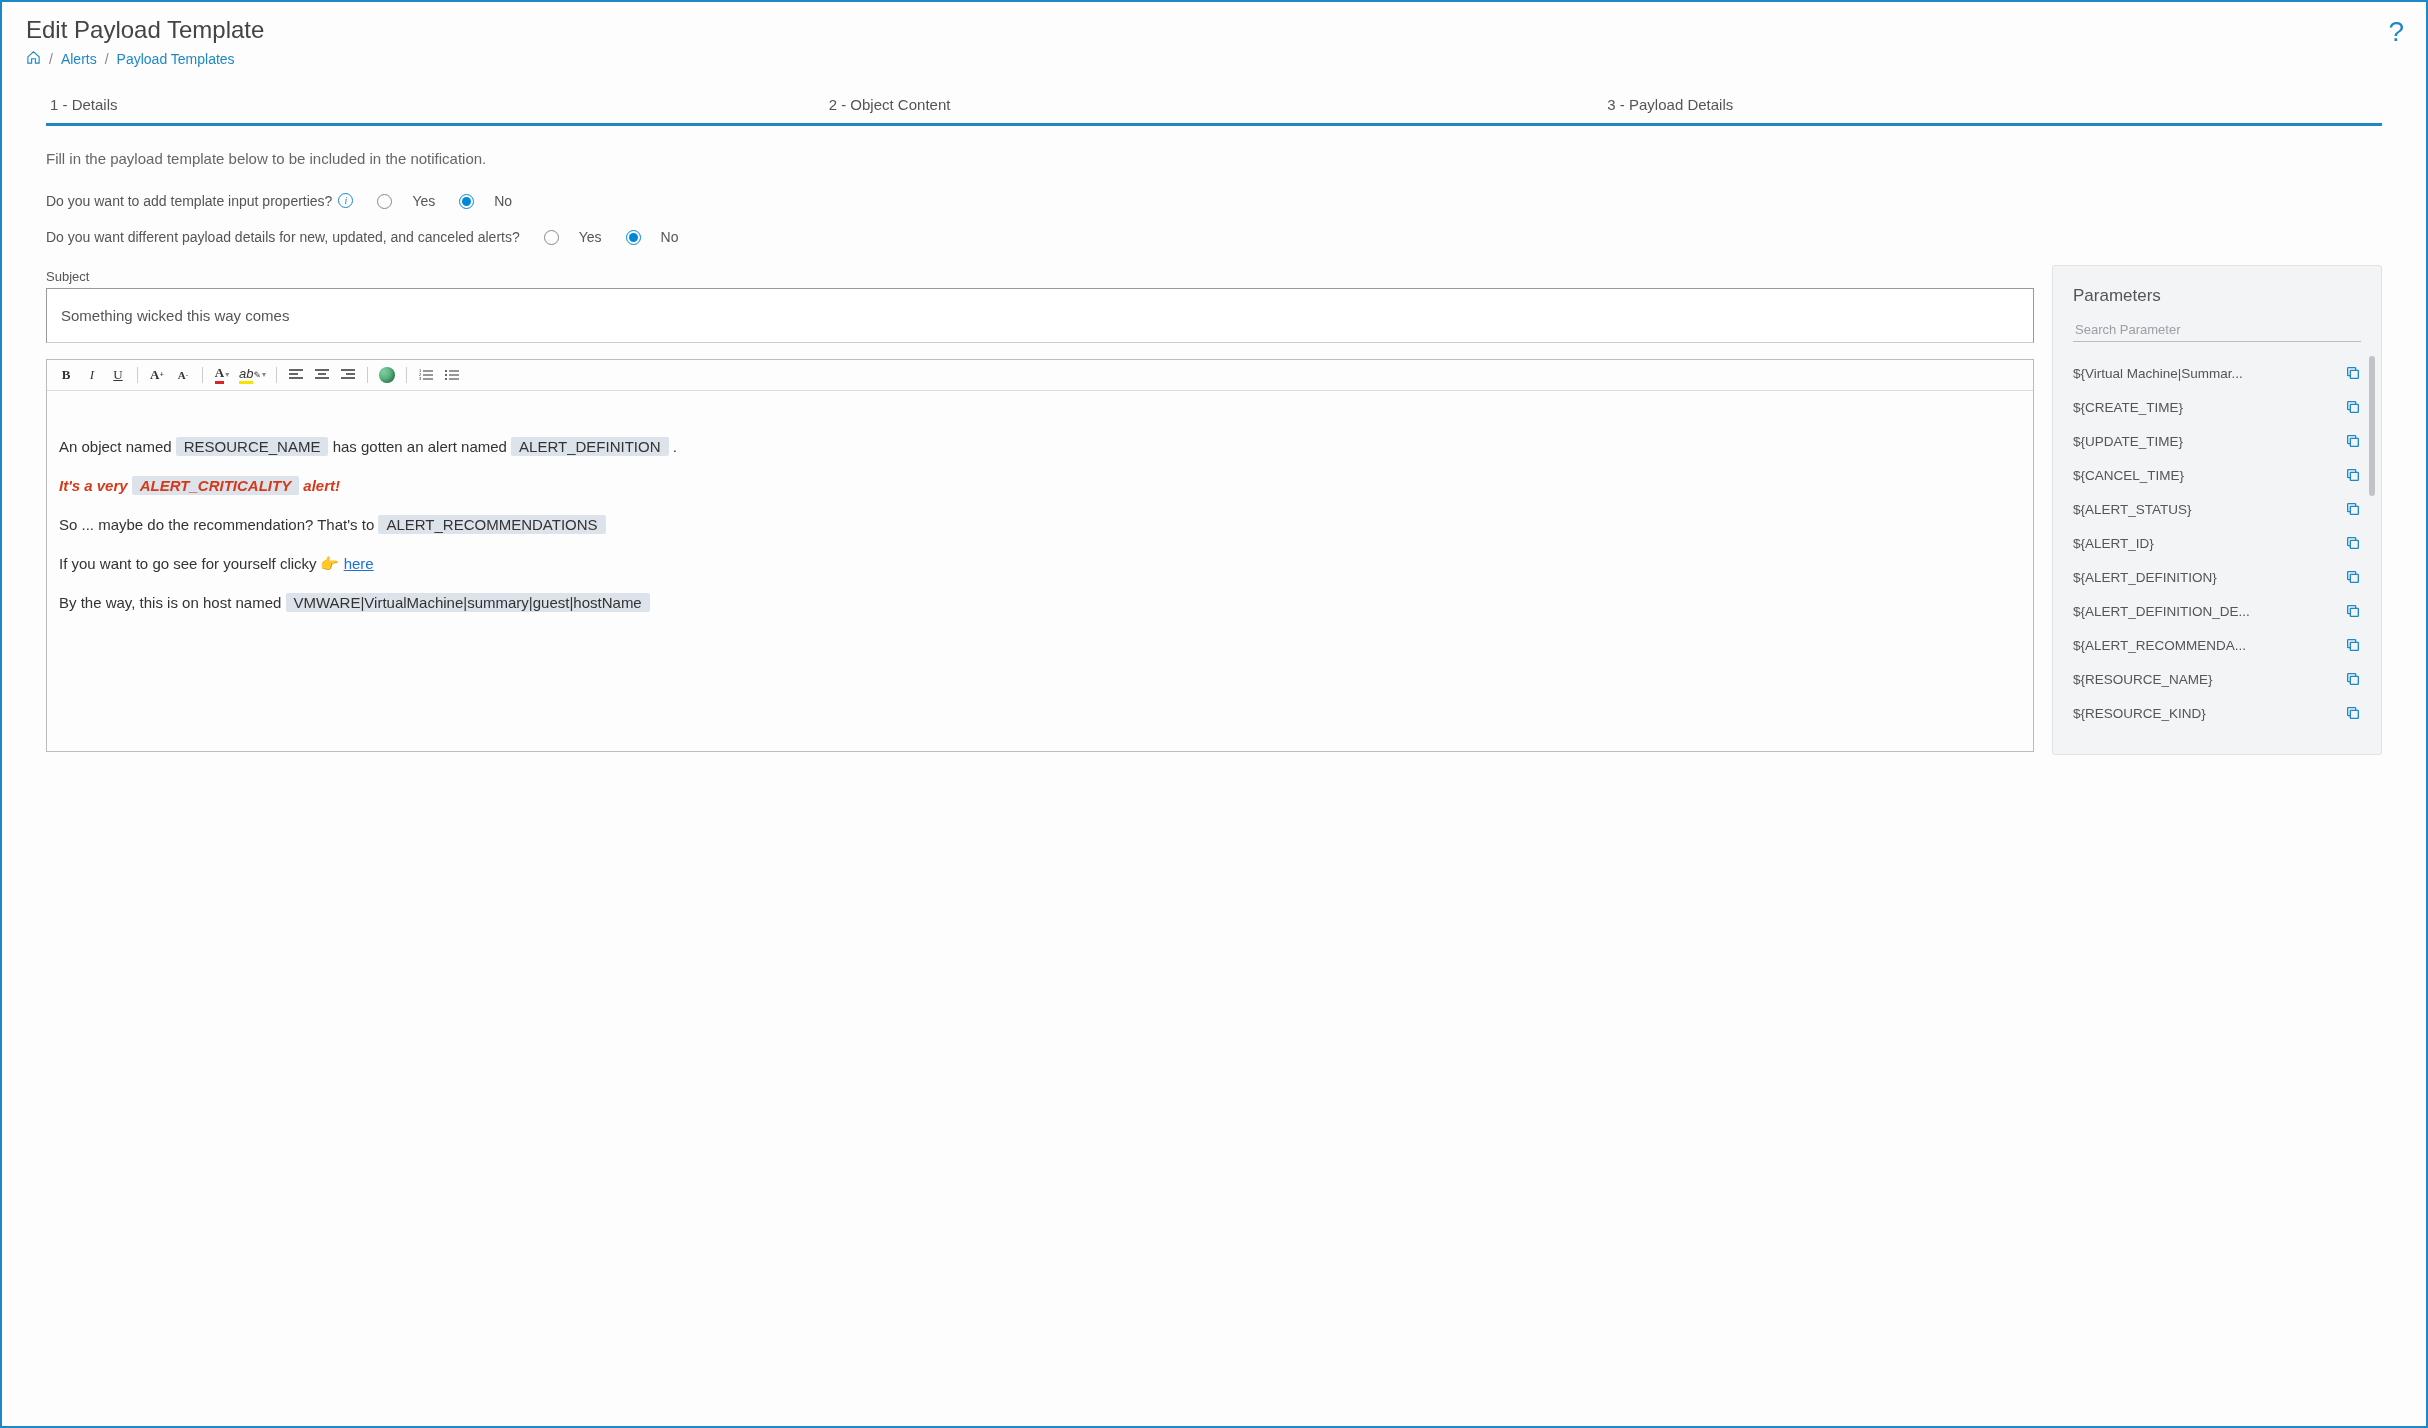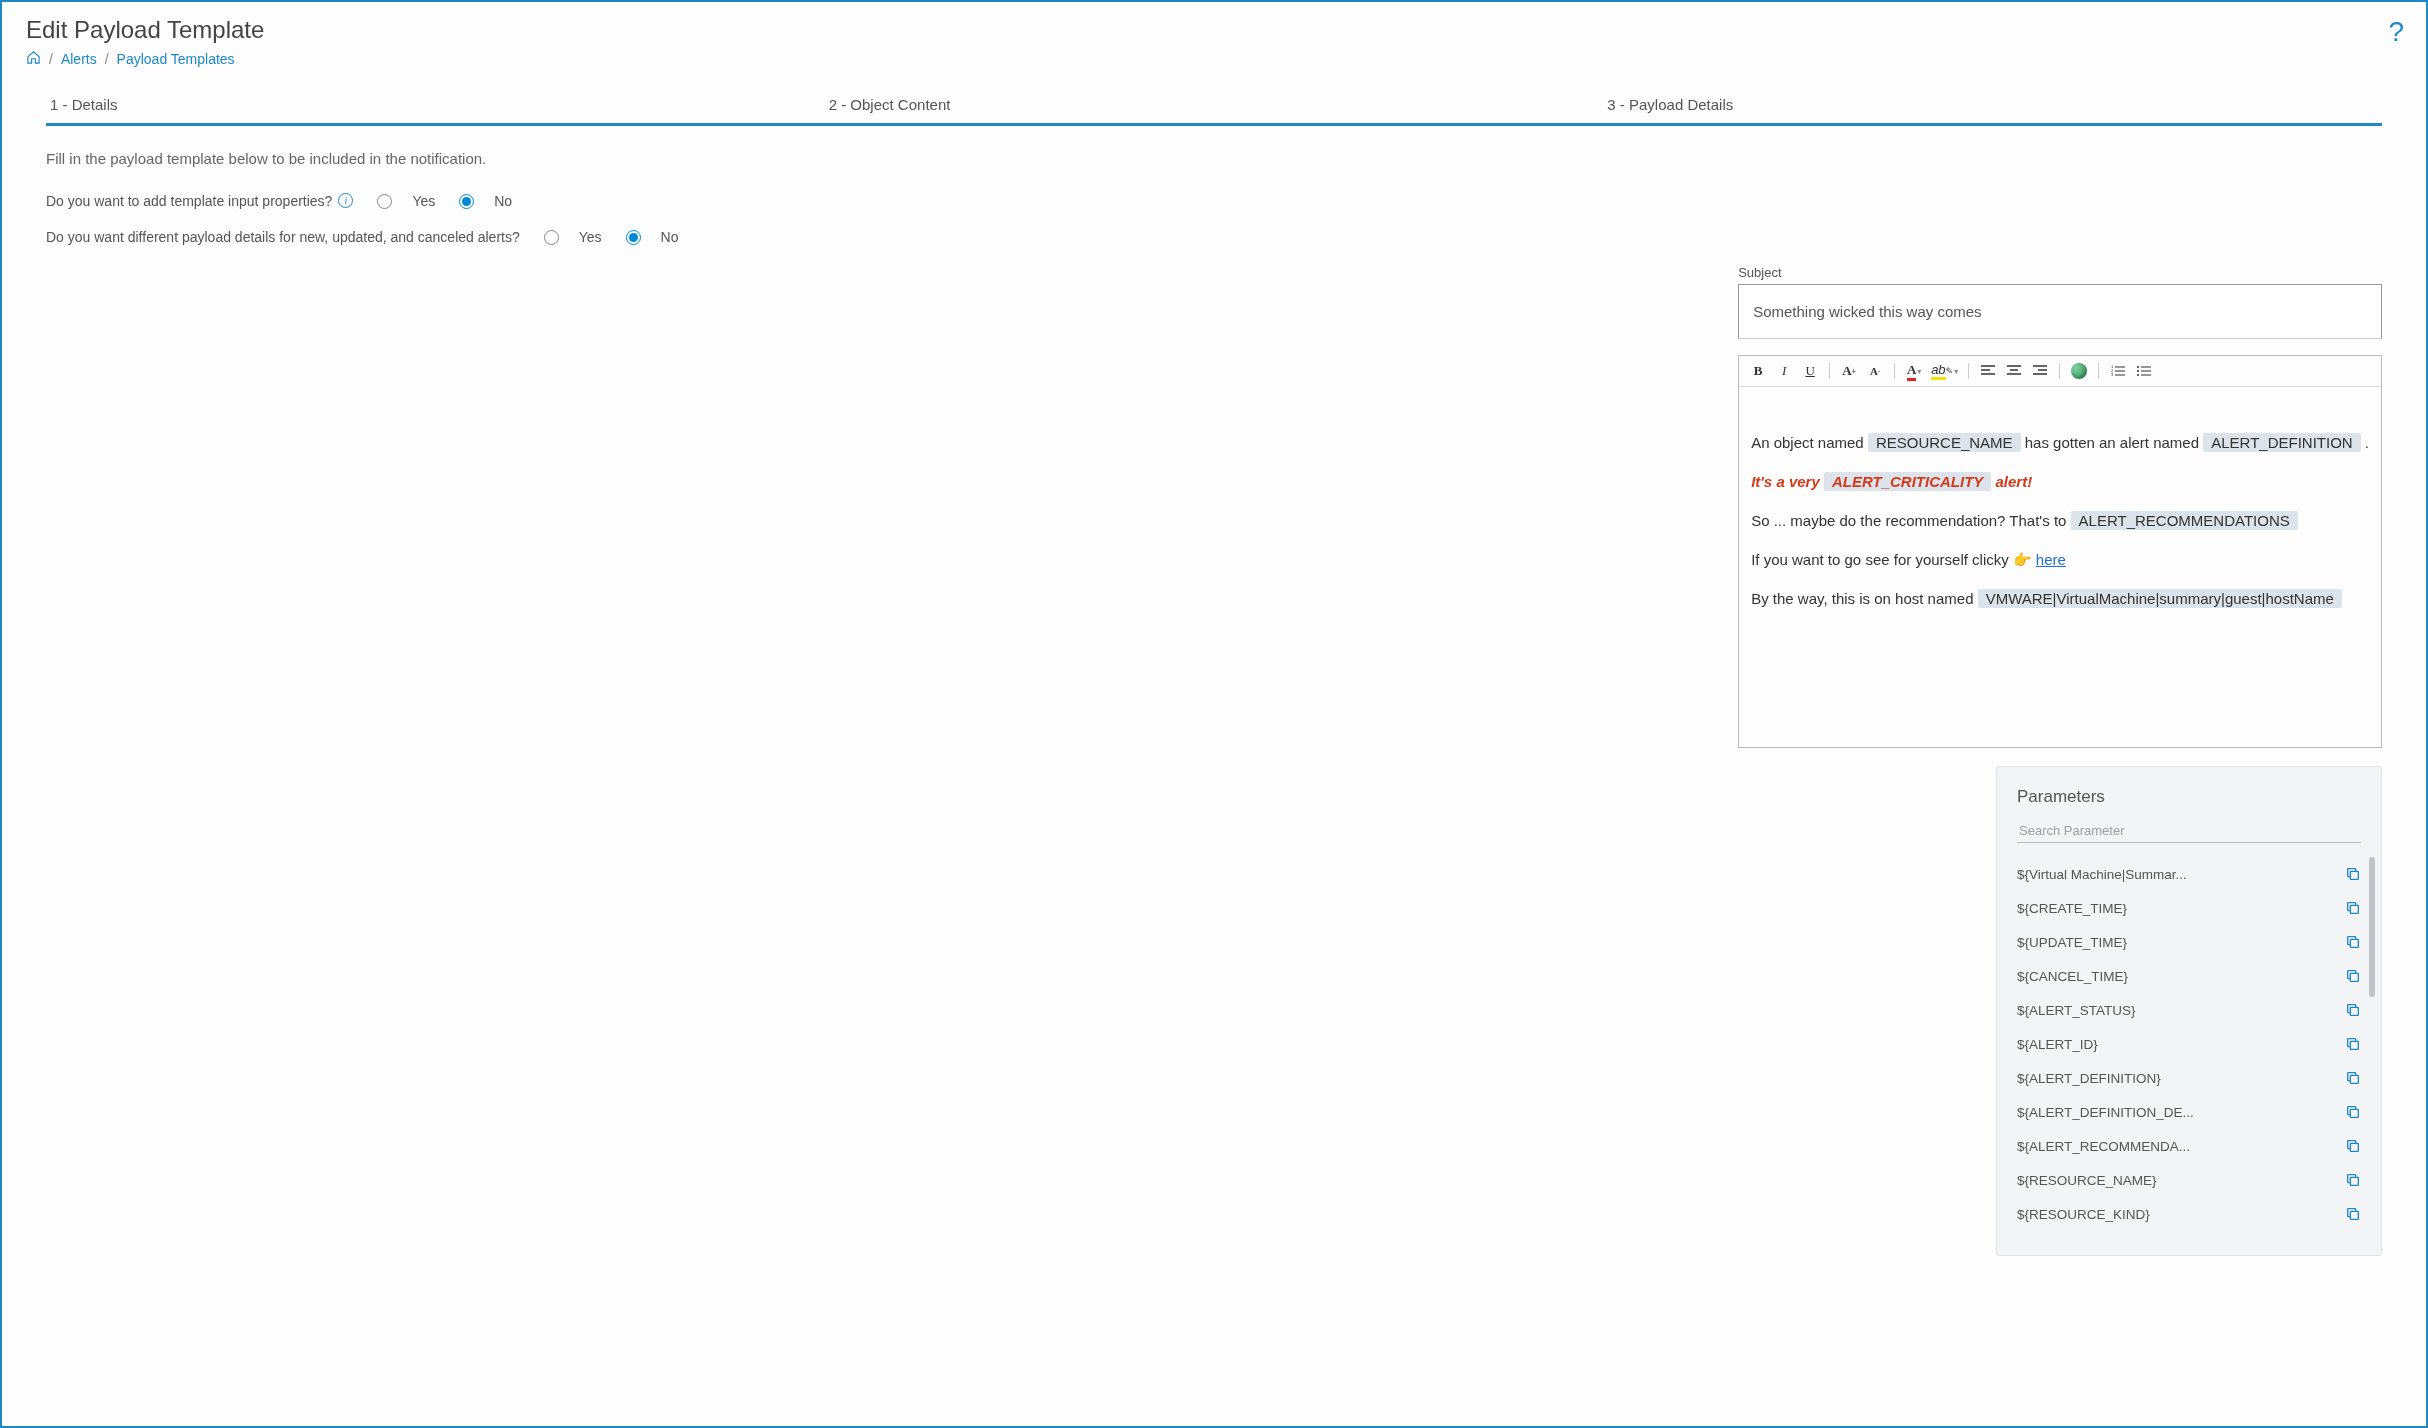--- a/index.html
+++ b/index.html
@@ -97,25 +97,24 @@
     width: 9px; height: 9px;
     background: #0088d6;
     border-radius: 50%;
     display: none;
   }
   .radio-circle.selected .radio-dot { display: block; }
 
   .columns {
     display: flex;
     gap: 18px;
-    align-items: flex-end;
-    flex-direction: column;
+    align-items: center;
   }
   .left-col { flex: 1; min-width: 0; }
-  .right-col { width: 386px; }
+  .right-col { width: 330px; }
 
   .field-label {
     font-size: 13px;
     color: #555;
     margin-bottom: 4px;
   }
   .subject-input {
     width: 100%;
     border: 1px solid #999;
     padding: 18px 14px;

